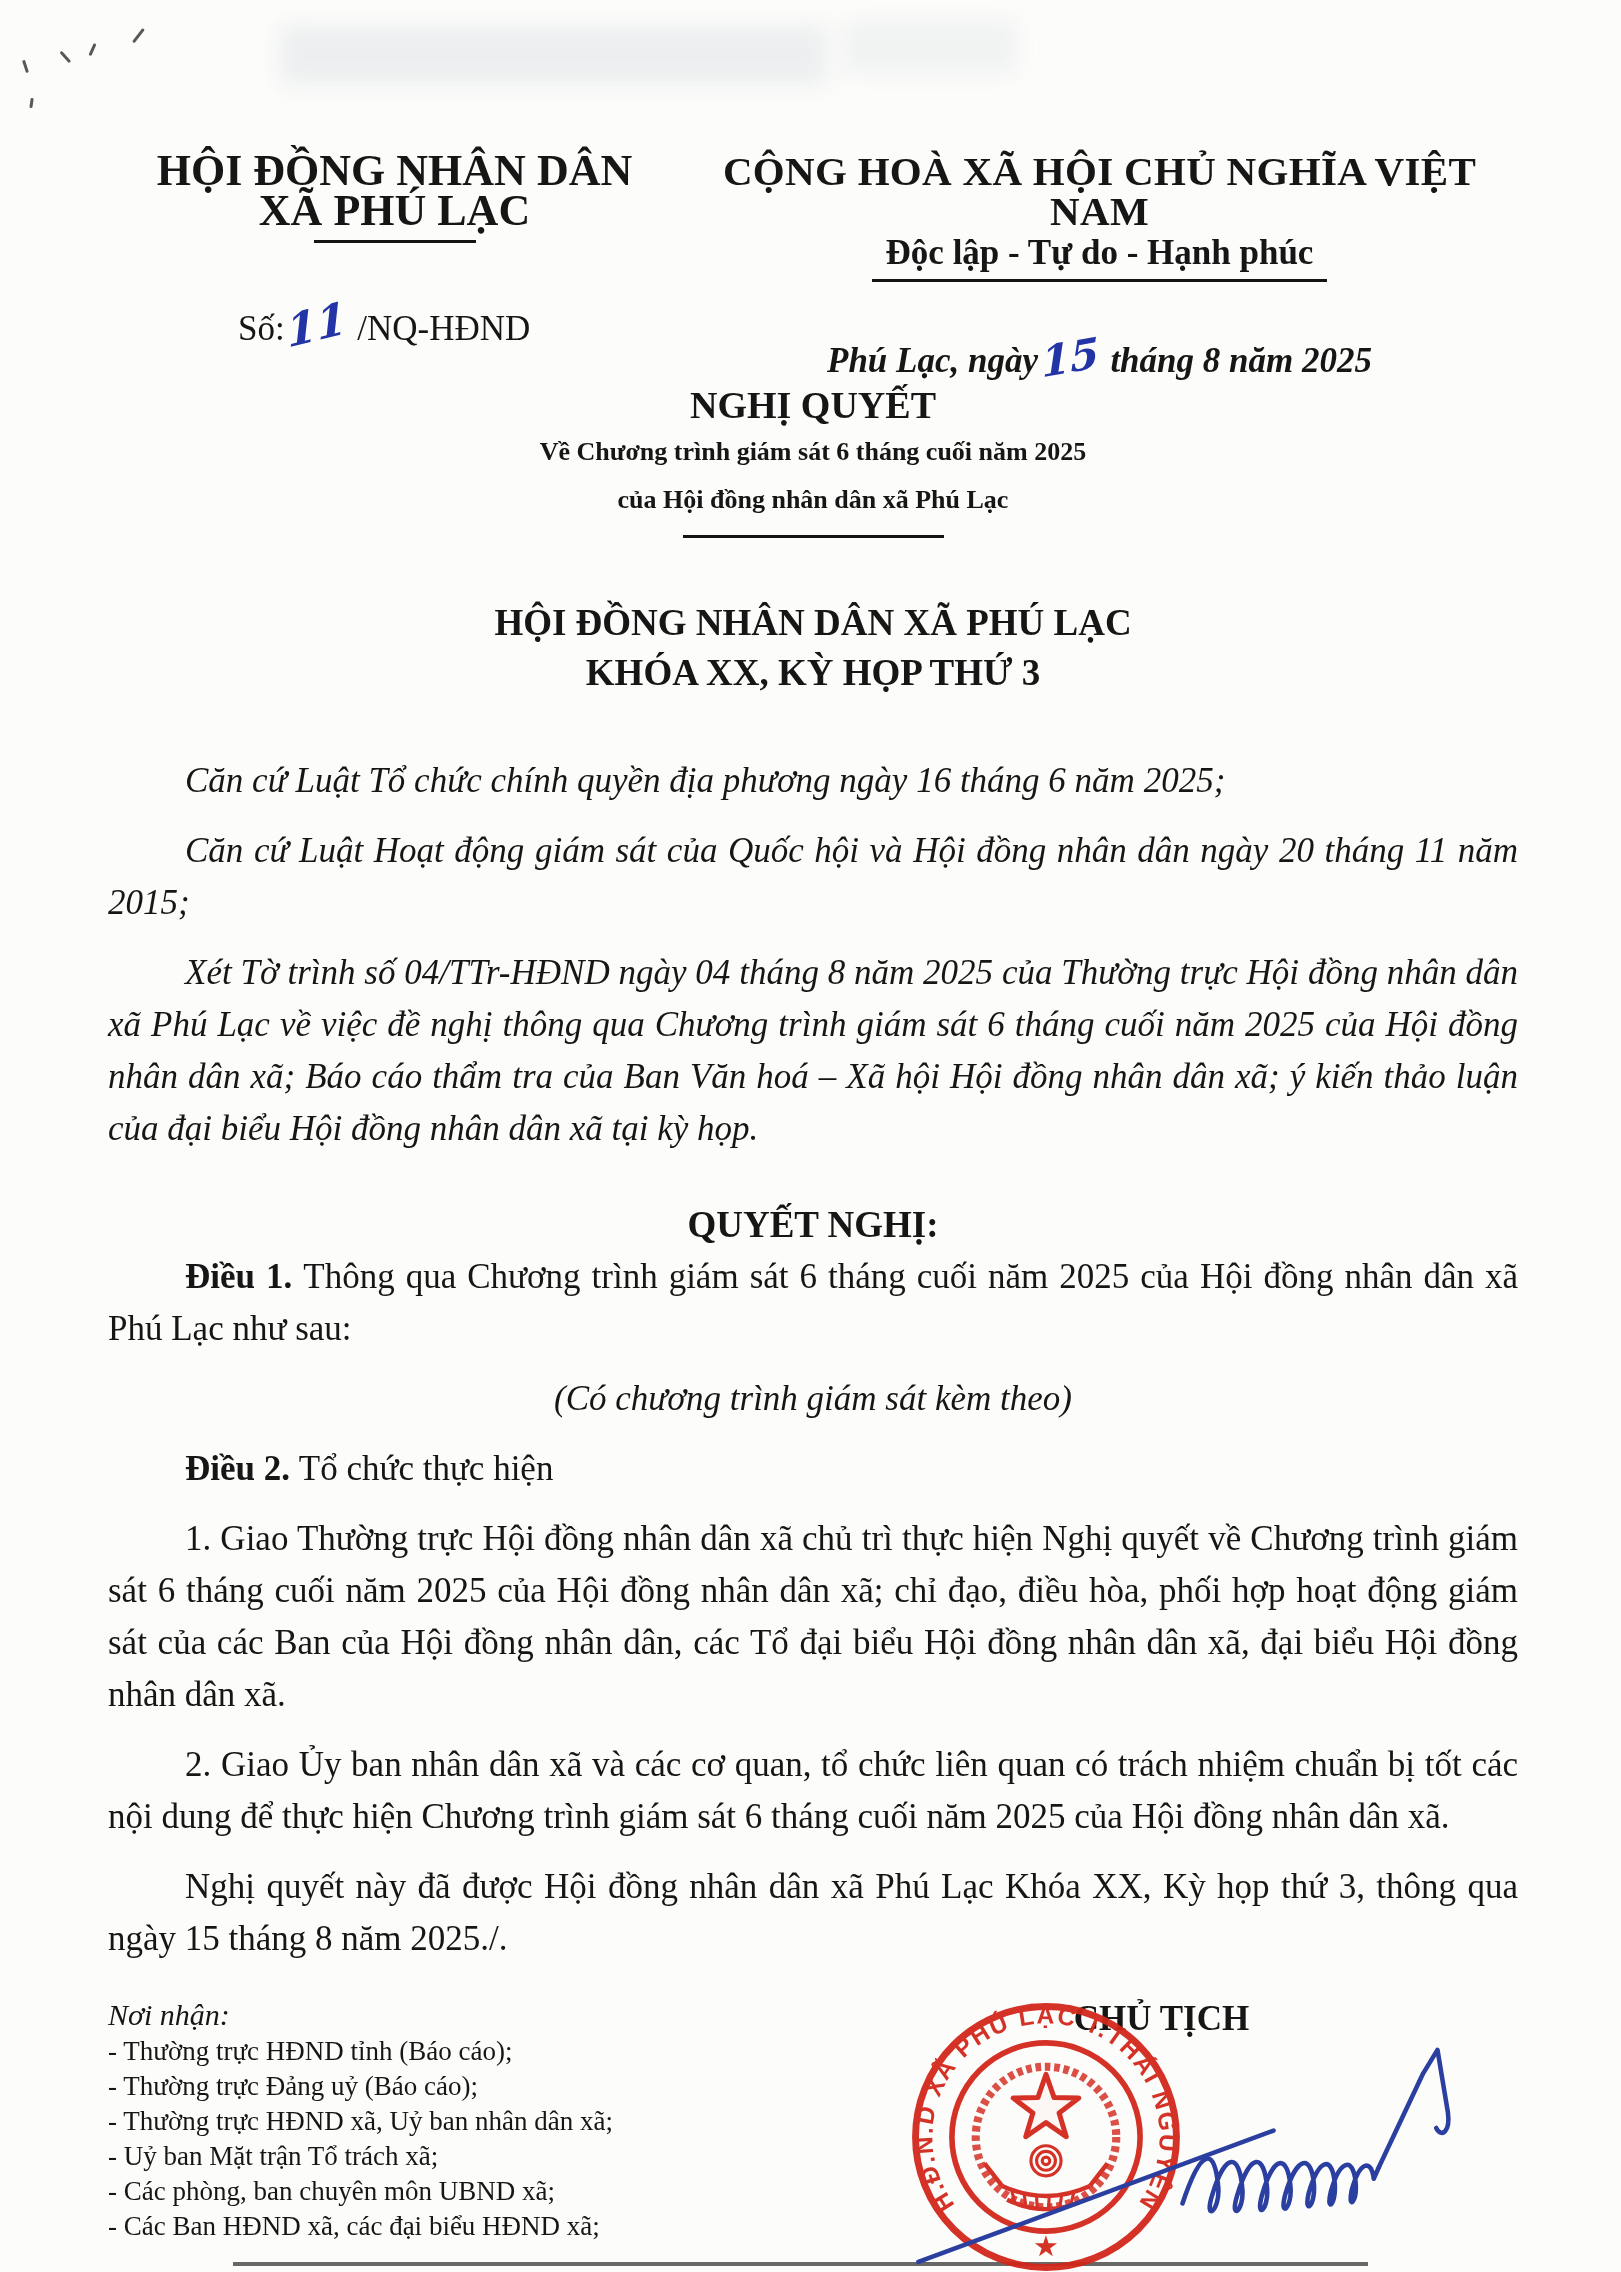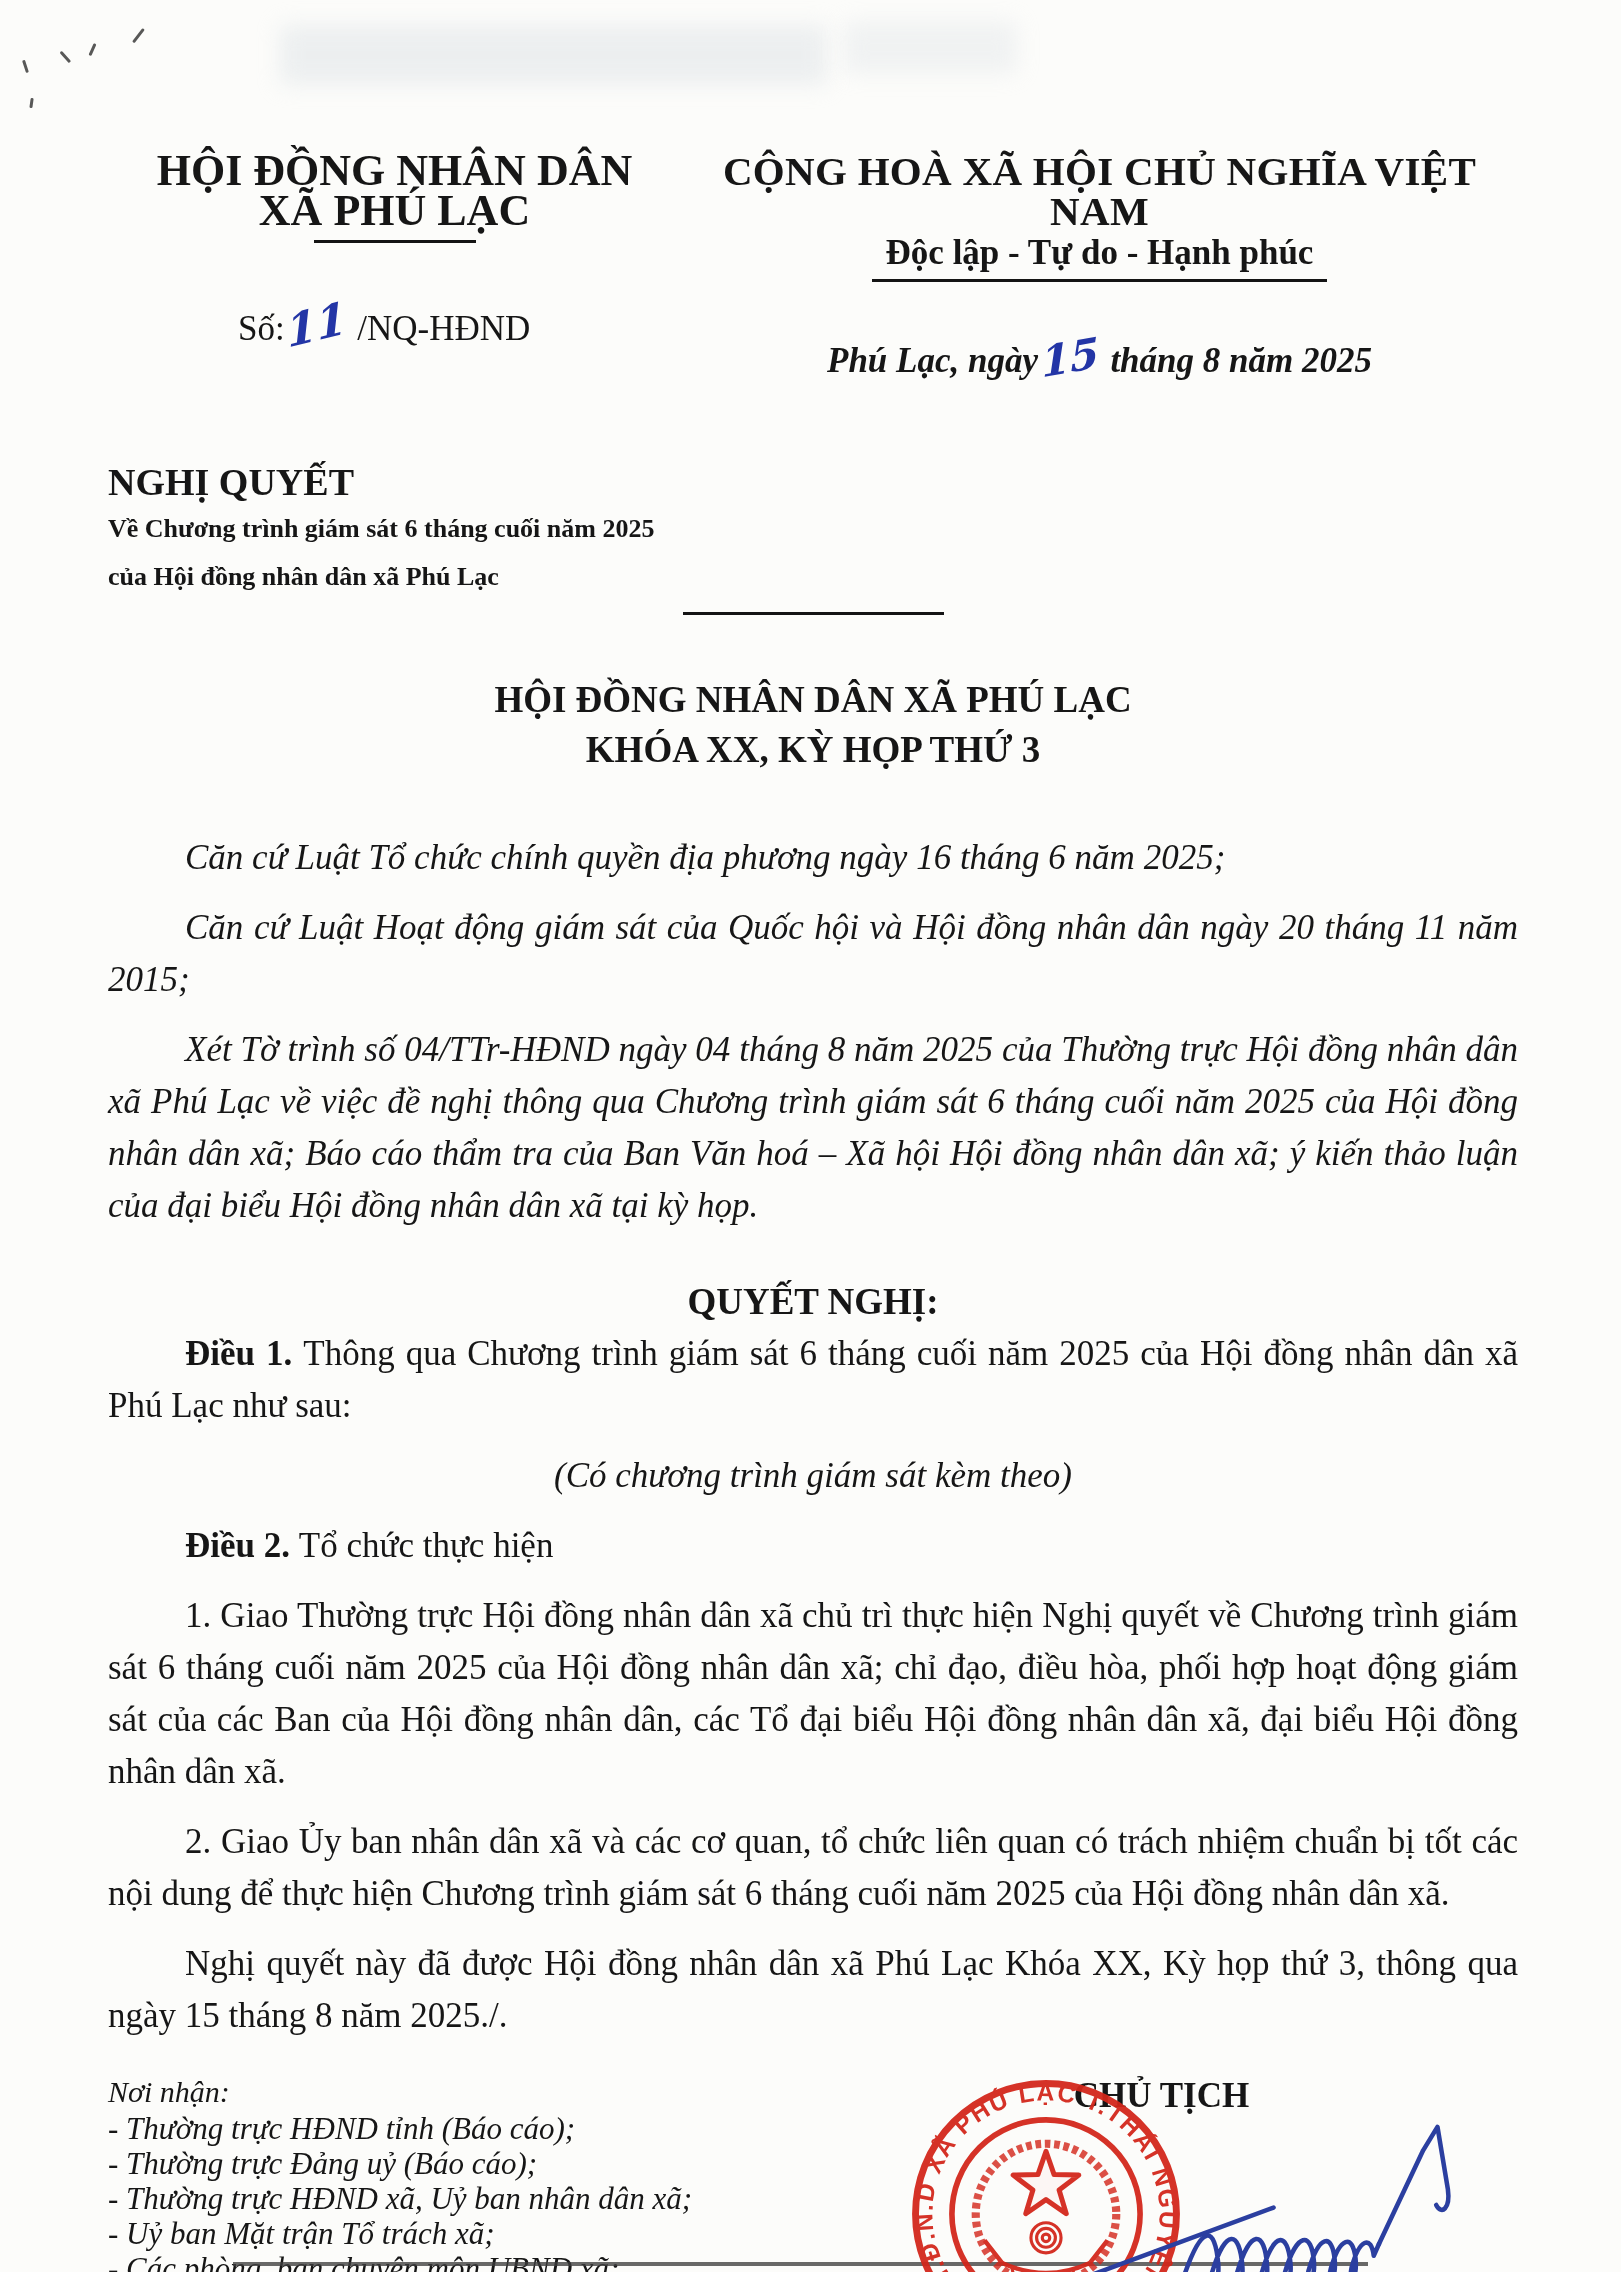--- a/index.html
+++ b/index.html
@@ -30,41 +30,41 @@
   .nat2{font-weight:bold;font-size:35px;line-height:43px;}
   .rule-r{width:455px;height:3.3px;margin:5.2px auto 0;}
   .so{margin-top:56px;font-size:35px;text-align:left;padding-left:130px;}
   .dl{margin-top:51px;font-style:italic;font-weight:bold;font-size:35px;}
   .hand{display:inline-block;font-style:italic;font-weight:bold;color:#2335a6;
         font-family:"DejaVu Serif","Liberation Serif",serif;}
   .hand-no{font-size:44px;transform:rotate(-14deg) skewX(-10deg);margin:0 1.3px;}
   .hand-day{font-size:42px;transform:rotate(-10deg) skewX(-8deg);margin:0 2.6px;}
 
   
-  .title{margin-top:77px;text-align:left;}
+  .title{text-align:center;}
   .t-kind{font-weight:bold;font-size:38px;line-height:46px;}
   .t-sub{font-weight:bold;font-size:26px;line-height:48px;}
   .rule-t{width:261px;height:3.3px;margin:10.4px auto 0;}
   .issuer{font-weight:bold;font-size:37px;line-height:50px;}
   .issuer-wrap{margin-top:60px;text-align:center;}
 
   
   .body{margin-top:57px;}
   .body p{margin:0;font-size:35px;line-height:52px;text-align:justify;text-indent:77px;}
   .body p + p{margin-top:18px;}
   .it{font-style:italic;}
   .center{text-align:center !important;text-indent:0 !important;}
   .resolve{margin-top:44px;text-align:center;font-weight:bold;font-size:37px;line-height:52px;}
   .blead{font-weight:bold;}
 
   
   .footer{display:flex;margin-top:30px;}
   .recips{width:775px;}
   .recips-h{font-weight:normal;font-style:italic;font-size:30px;line-height:39px;}
-  .recips .ri{font-size:31px;line-height:35px;font-style:italic;}
+  .recips .ri{font-size:27px;line-height:35px;}
   .sig-col{flex:1;position:relative;padding-right:78px;text-align:center;min-height:430px;}
   .sig-title{font-weight:bold;font-size:35px;line-height:42px;margin-top:2.6px;}
   .stamp{position:absolute;left:25px;top:3.9px;width:276px;height:276px;opacity:.94;}
   .signature{position:absolute;left:26px;top:38px;width:586px;height:255px;}
 </style>
 </head>
 <body>
 
 <div class="page">
 

